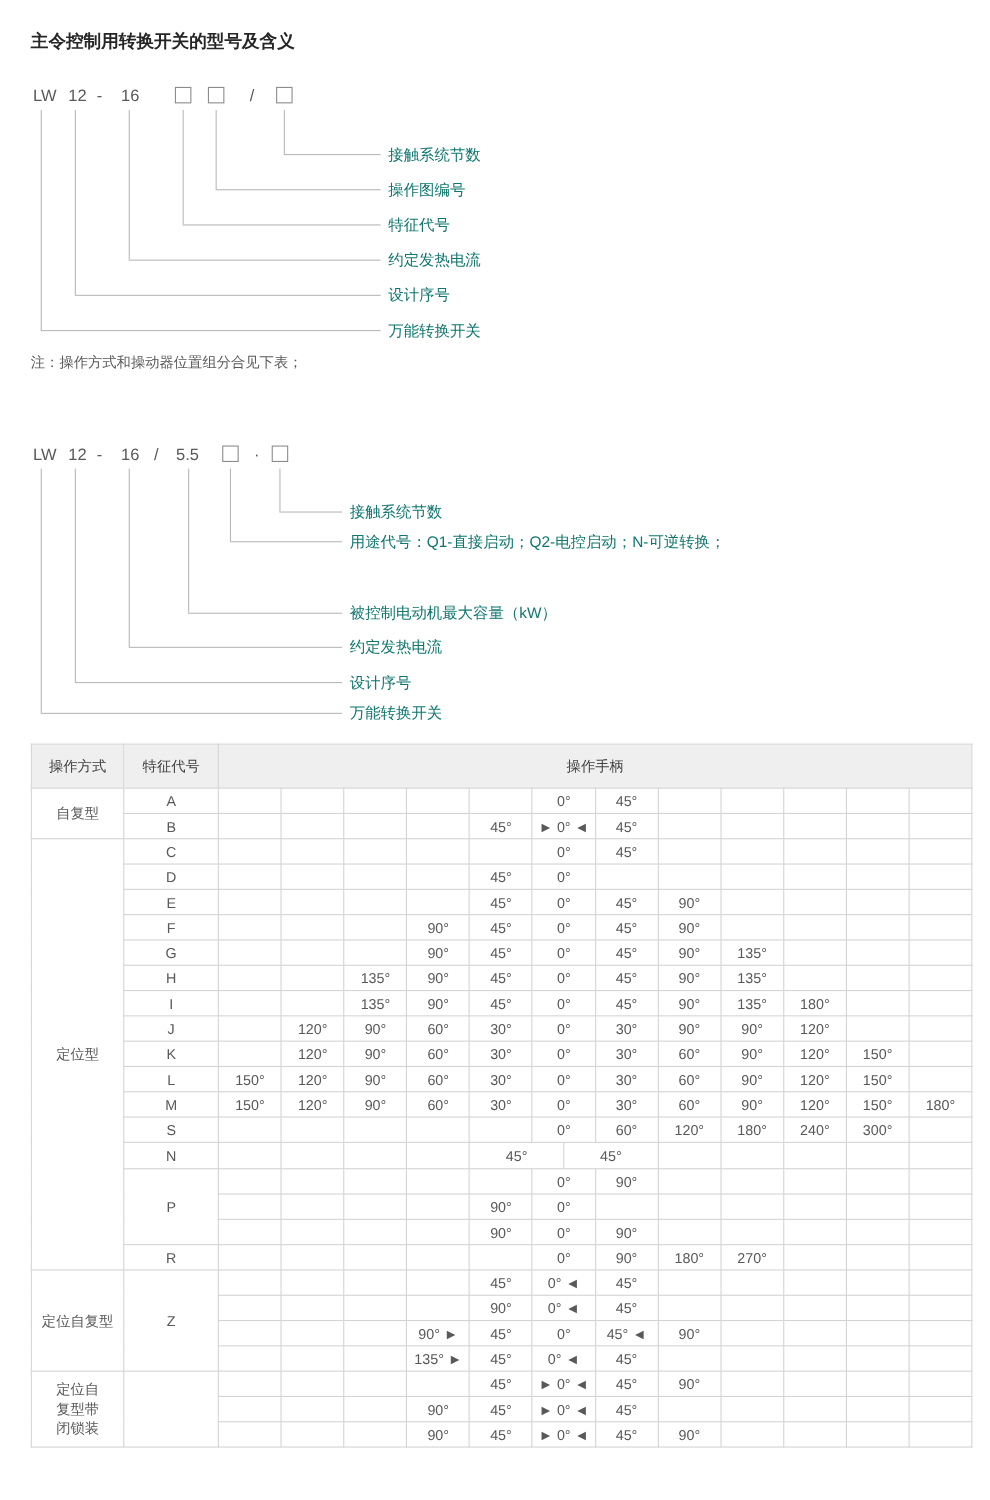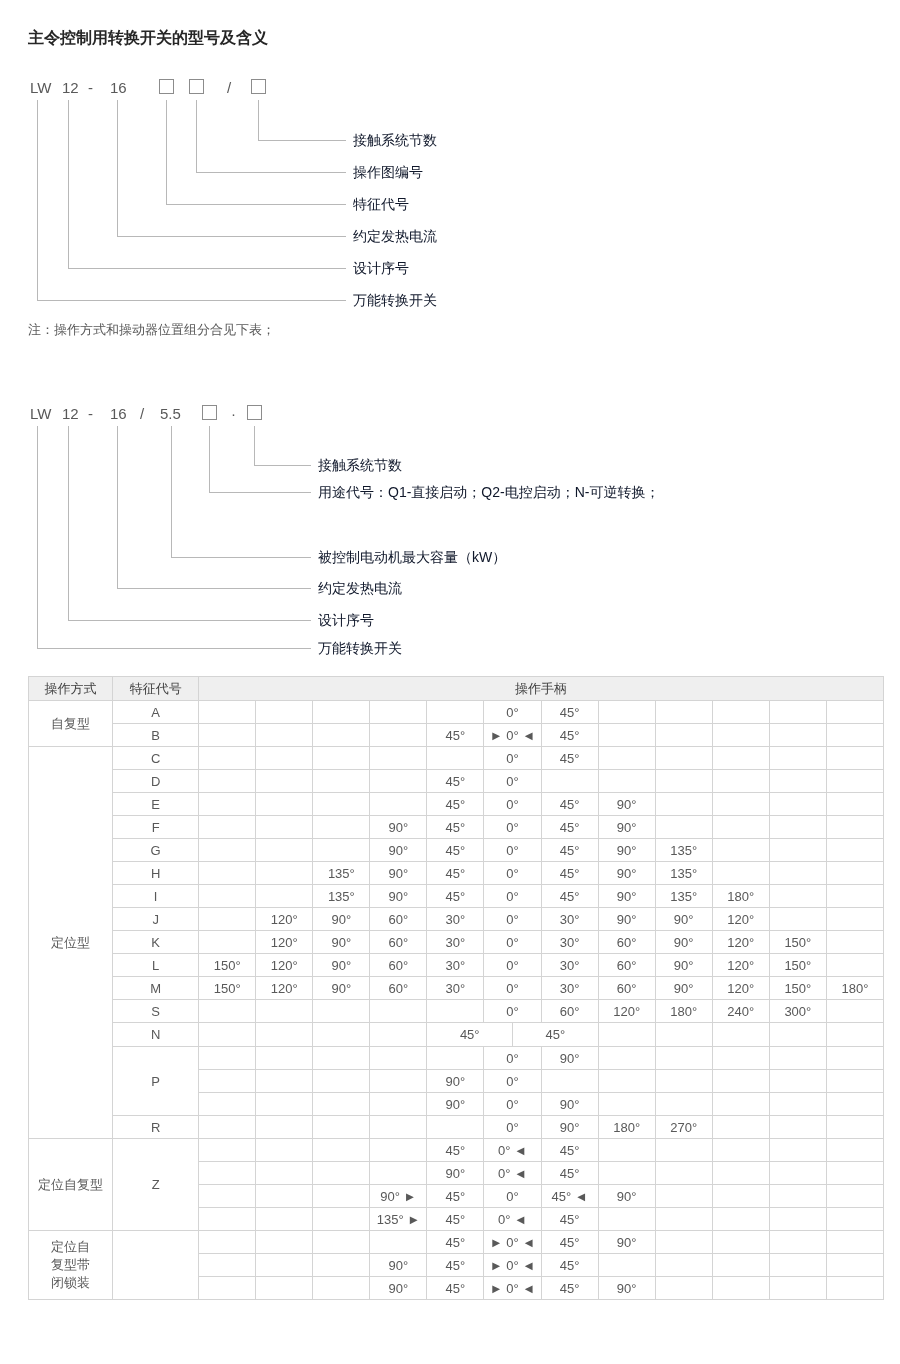--- a/index.html
+++ b/index.html
@@ -39,21 +39,21 @@
     border-left: 1px solid #b8b8b8;
   }
   .hline {
     position: absolute;
     height: 0;
     border-top: 1px solid #b8b8b8;
   }
   .callout-label {
     position: absolute;
     font-size: 14px;
-    color: #0f172a;
+    color: #0f766e;
     line-height: 18px;
     white-space: nowrap;
   }
   .note {
     position: absolute;
     font-size: 13px;
     color: #595959;
     white-space: nowrap;
   }
   #handle-table {
@@ -72,21 +72,21 @@
     vertical-align: middle;
     padding: 0 1px;
     height: 23px;
     white-space: nowrap;
     overflow: hidden;
     font-weight: normal;
   }
   #handle-table thead th {
     background: #efefef;
     color: #404040;
-    height: 24px;
+    height: 40px;
   }
   #handle-table .mode-cell, #handle-table .code-cell {
     color: #595959;
     background: #ffffff;
   }
   #handle-table .split-cell { padding: 0; }
   .split-flex {
     display: flex;
     height: 23px;
     align-items: center;

